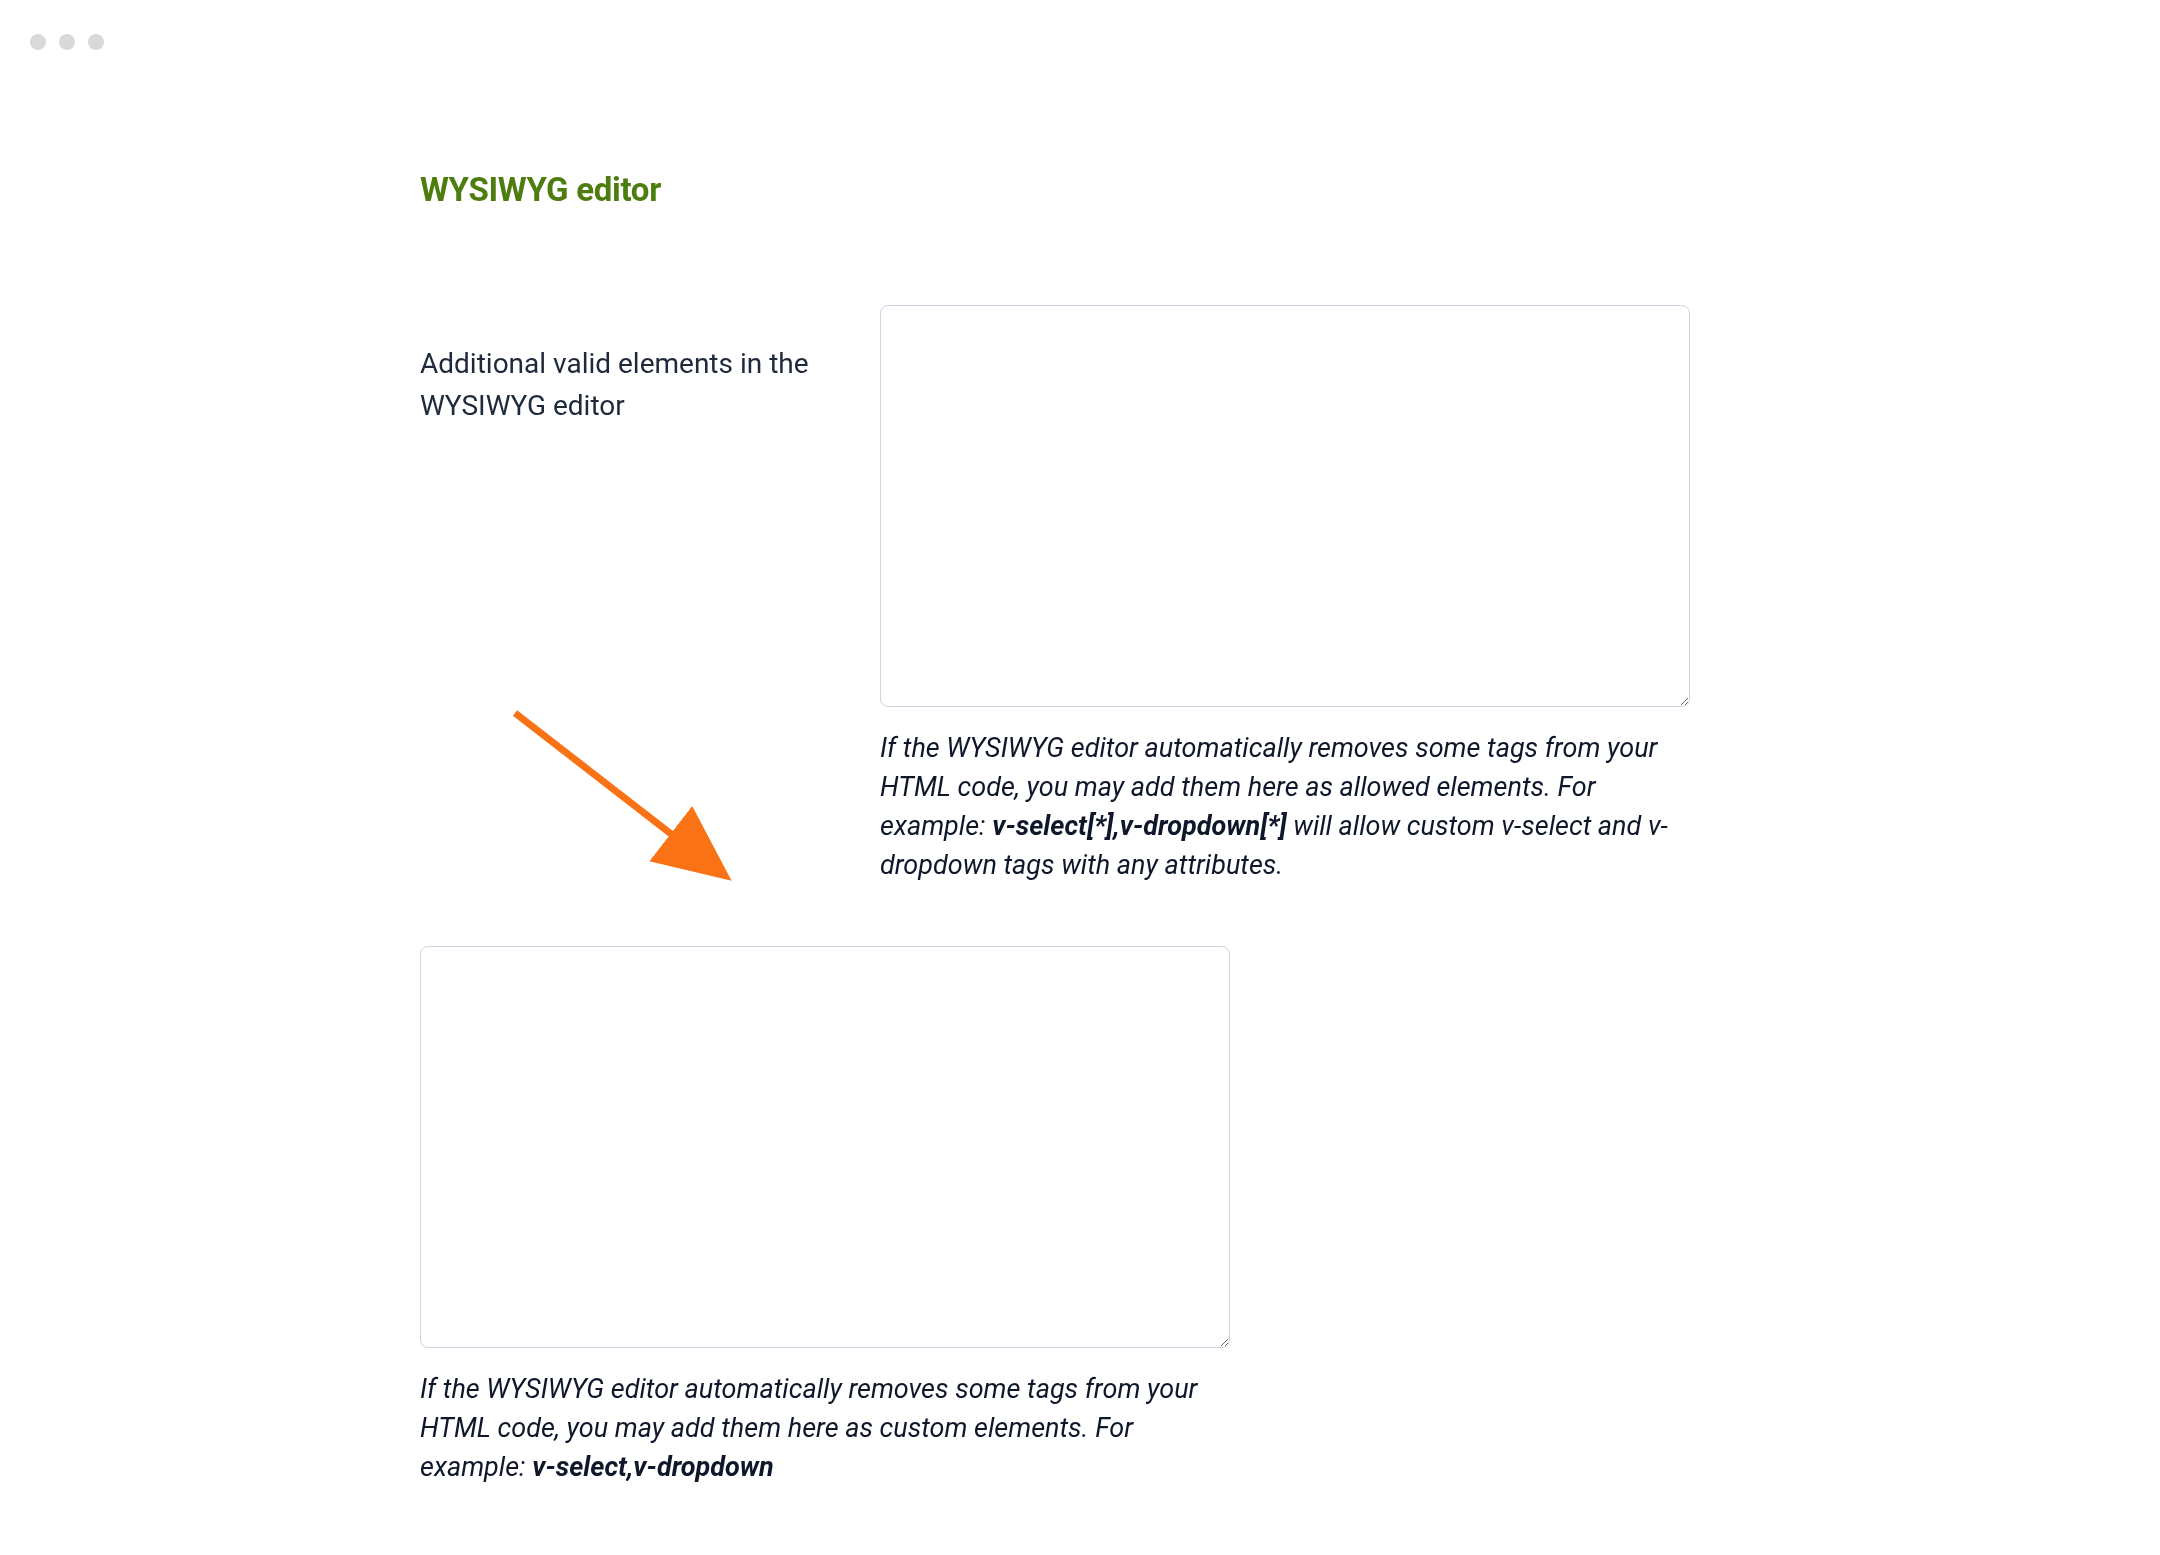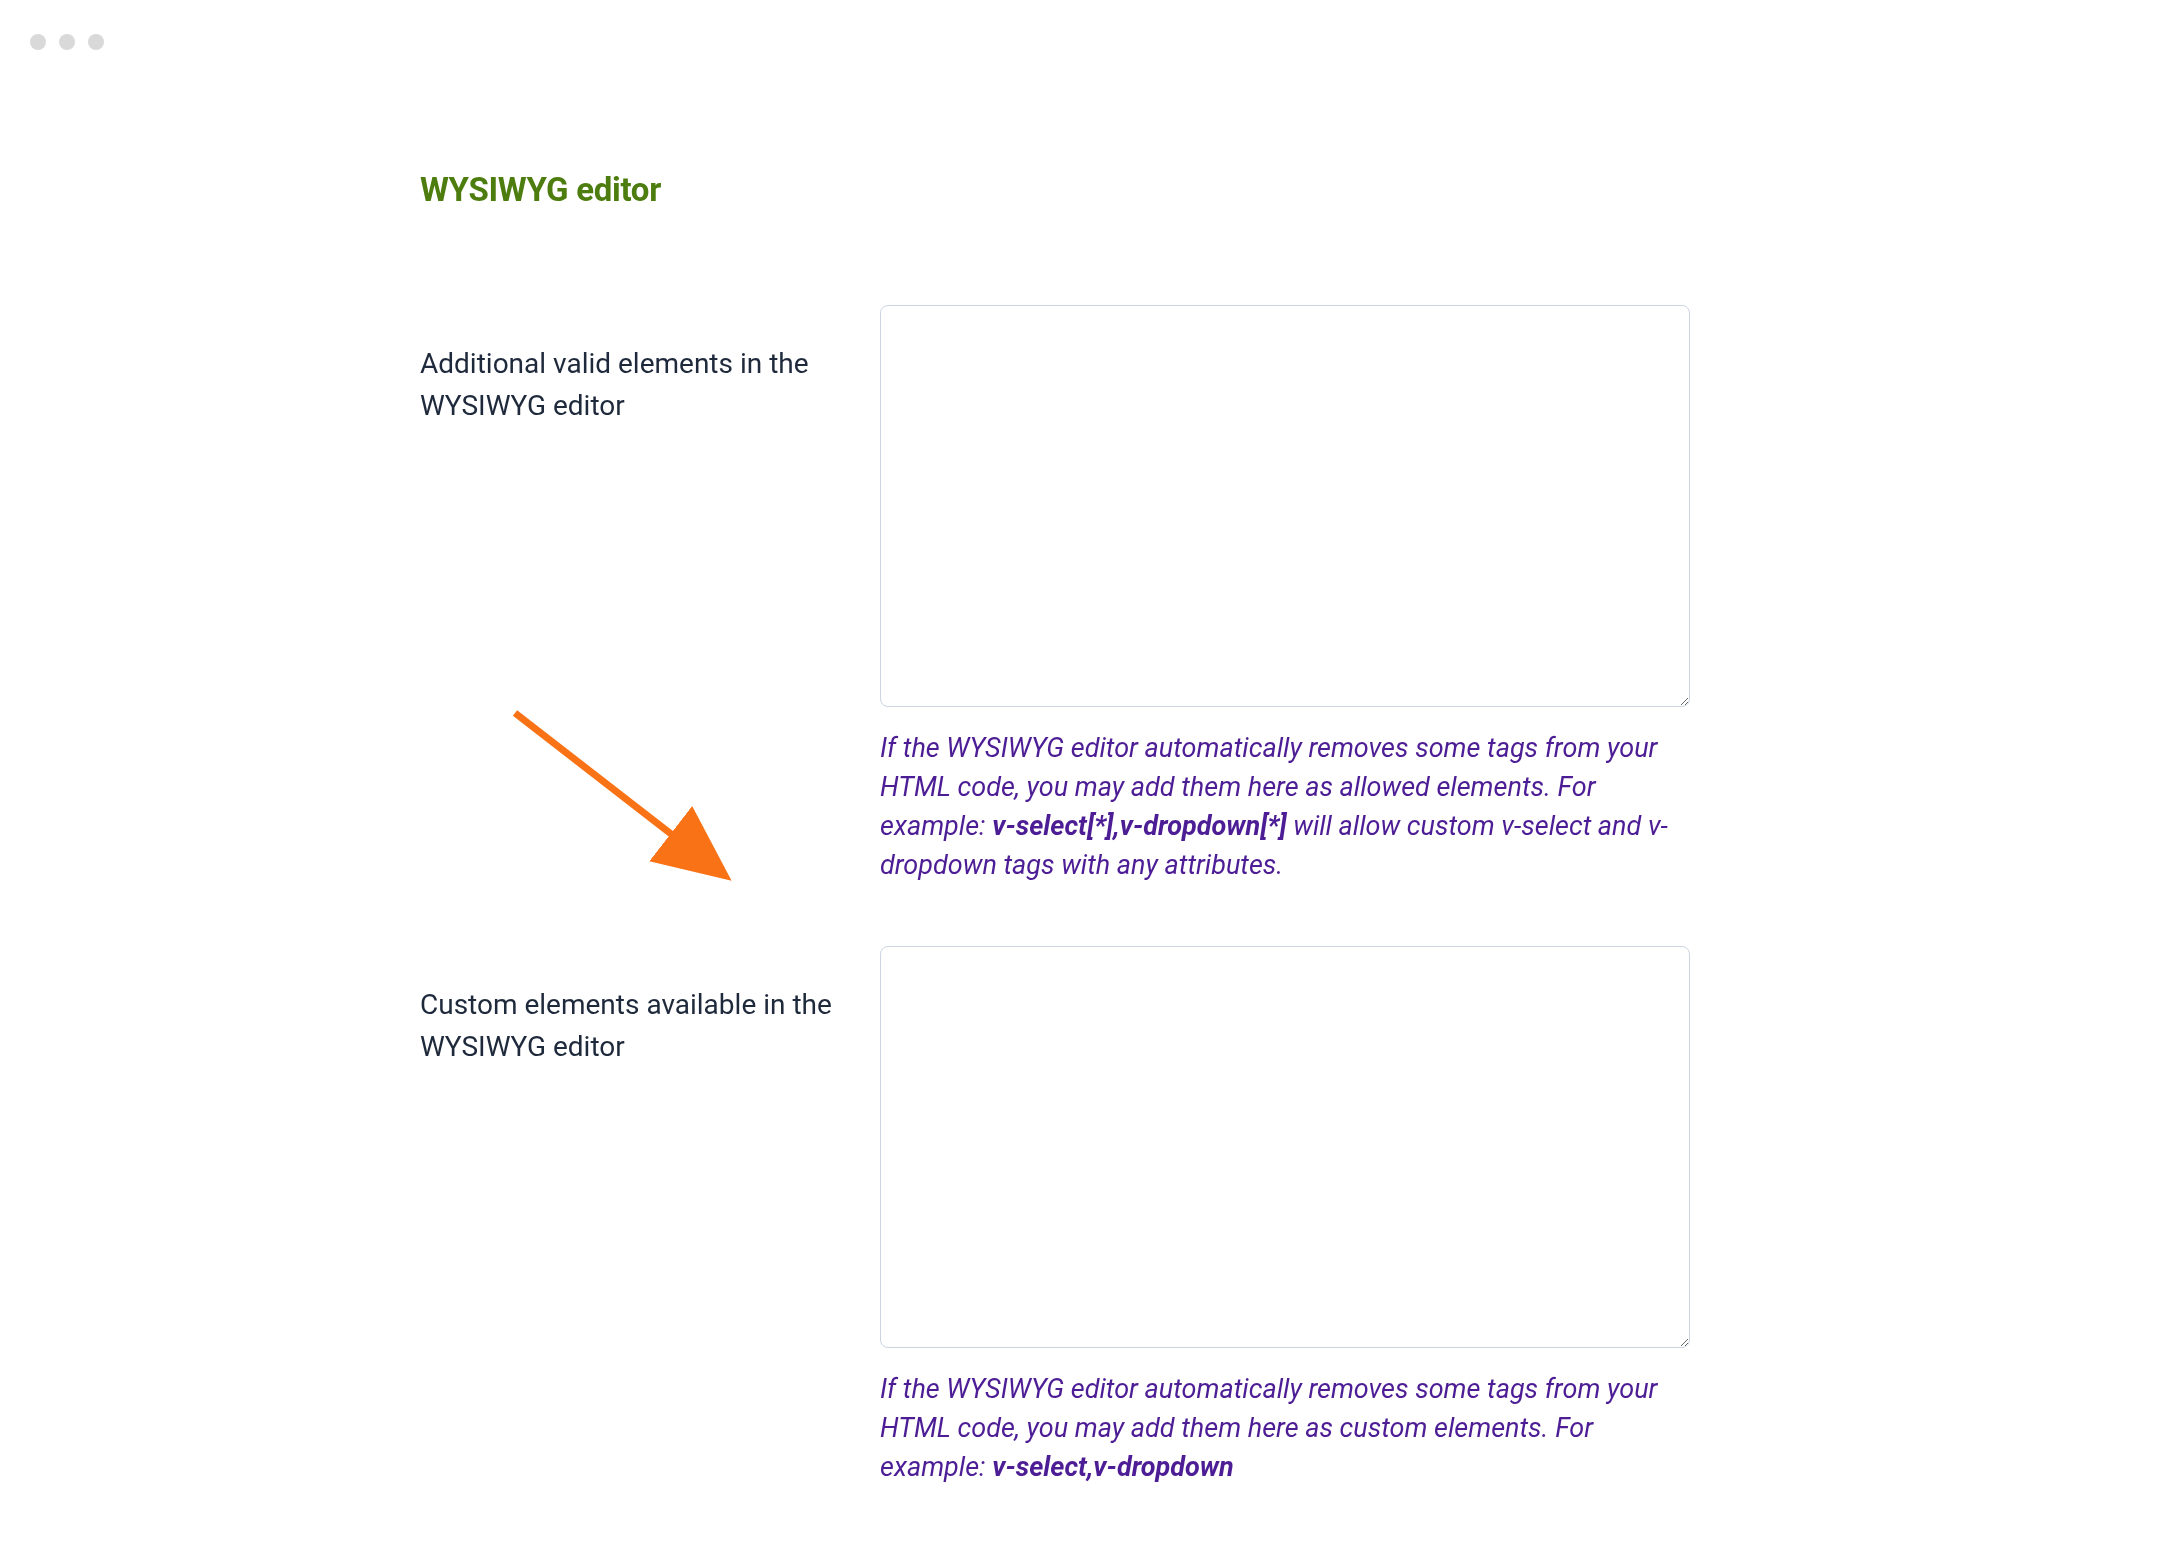--- a/index.html
+++ b/index.html
@@ -68,21 +68,21 @@
       outline: none;
       color: #1e293b;
     }
     .textarea-second {
       height: 402px;
     }
     .help-text {
       margin-top: 18px;
       font-size: 27px;
       font-style: italic;
-      color: #4c1d95;
+      color: #0f172a;
       line-height: 1.45;
       width: 810px;
     }
     .help-text .bold {
       font-weight: 700;
     }
     .arrow-svg {
       position: absolute;
       top: 703px;
       left: 505px;
@@ -107,21 +107,20 @@
     <div class="field-label">Additional valid elements in the WYSIWYG editor</div>
     <div class="field-input-wrap">
       <textarea class="textarea" style=""></textarea>
       <div class="help-text">
         <span>If the WYSIWYG editor automatically removes some tags from your HTML code, you may add them here as allowed elements. For example: </span><span class="bold">v-select[*],v-dropdown[*]</span><span> will allow custom v-select and v-dropdown tags with any attributes.</span>
       </div>
     </div>
   </div>
 
   <div class="field-row">
-    <div class="field-label">Custom elements available in the WYSIWYG editor</div>
     <div class="field-input-wrap">
       <textarea class="textarea textarea-second" style=""></textarea>
       <div class="help-text">
         <span>If the WYSIWYG editor automatically removes some tags from your HTML code, you may add them here as custom elements. For example: </span><span class="bold">v-select,v-dropdown</span><span></span>
       </div>
     </div>
   </div>
 </div>
 
 <svg class="arrow-svg" viewBox="0 0 240 190">

